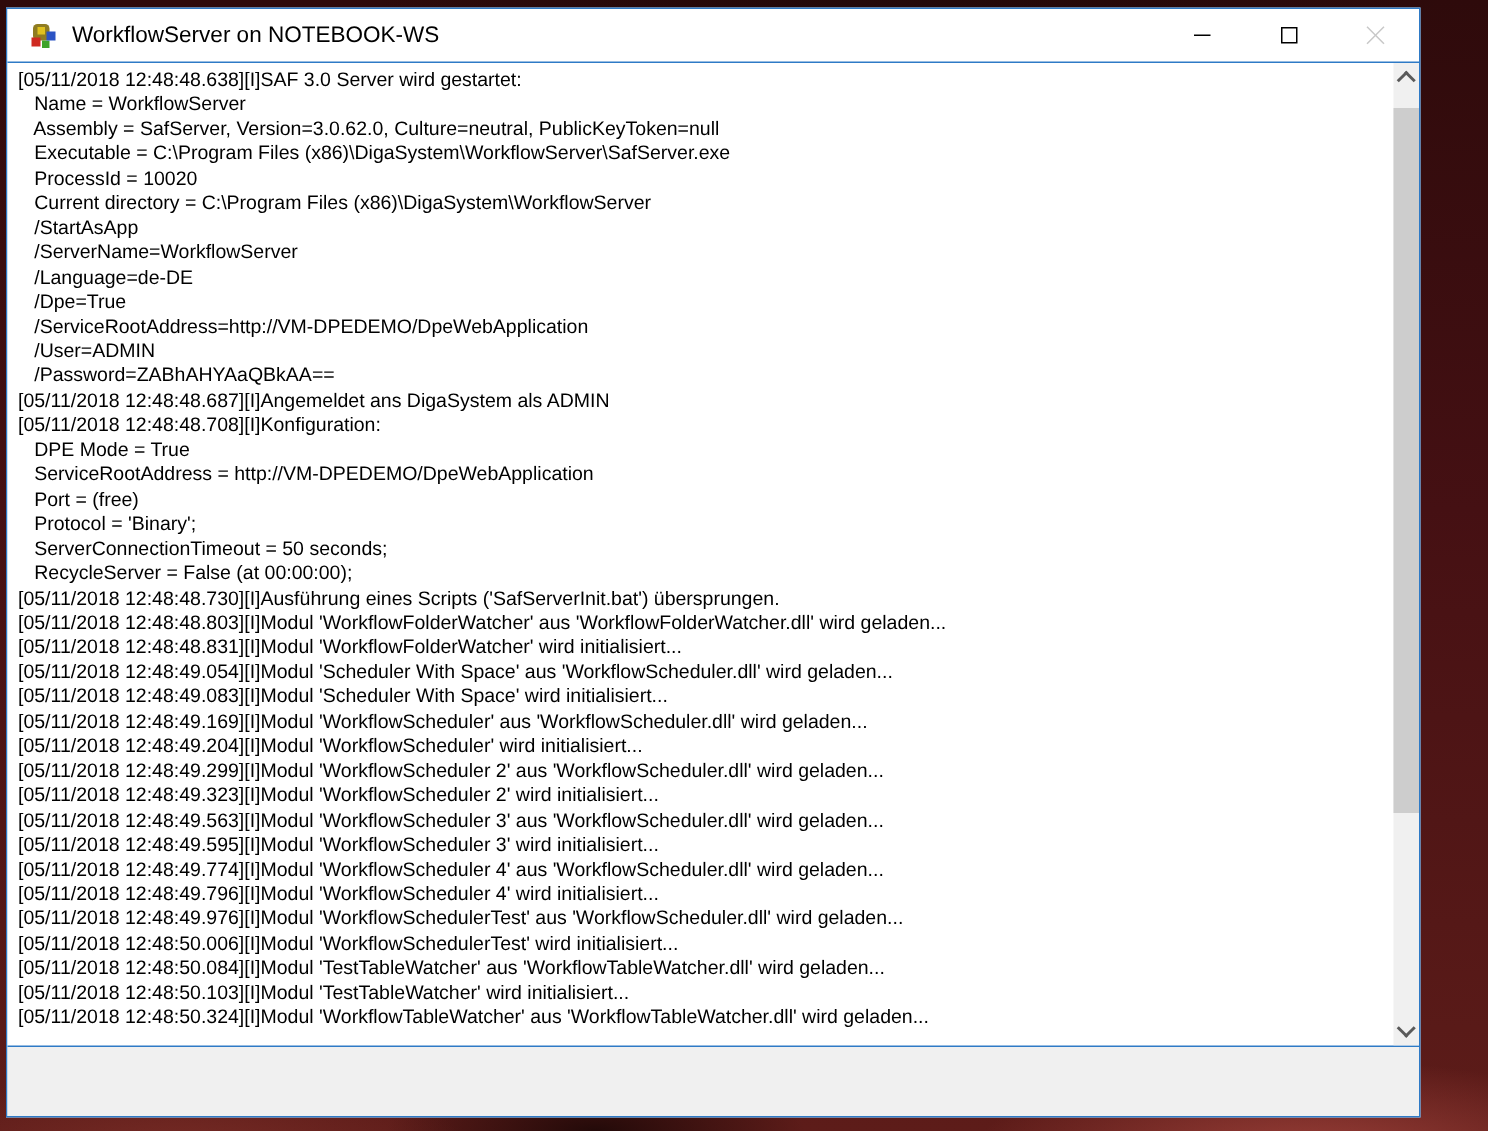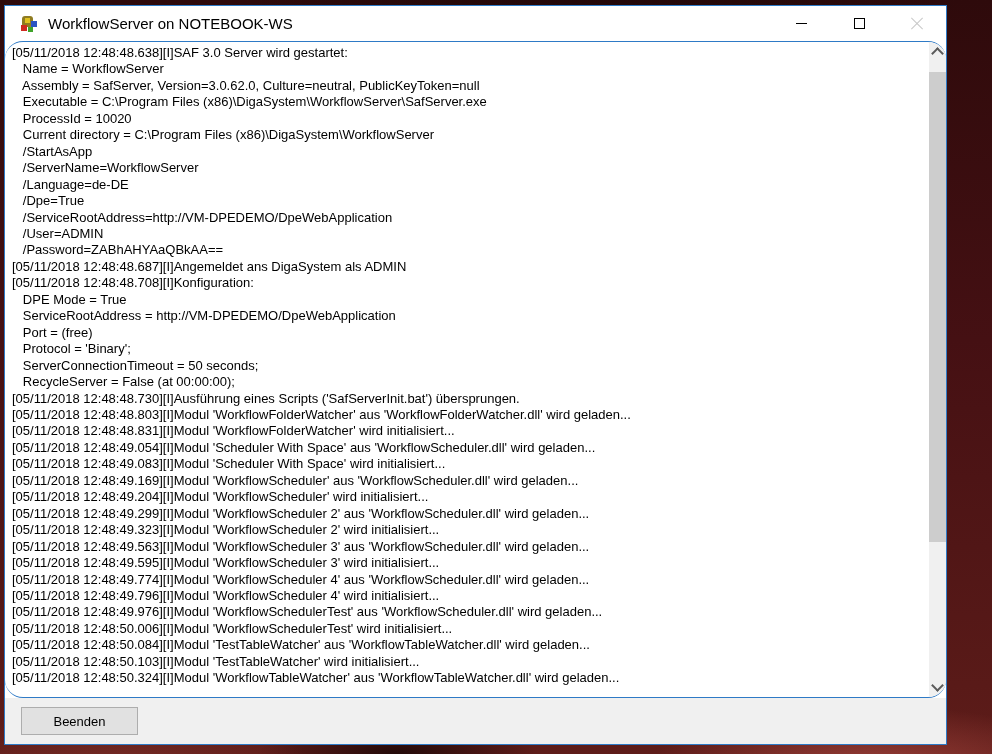--- a/index.html
+++ b/index.html
@@ -51,21 +51,20 @@
   .glyph-close .x1,.glyph-close .x2{position:absolute;left:-1px;top:6px;width:16px;height:1px;background:#c8c8c8;}
   .glyph-close .x1{transform:rotate(45deg);}
   .glyph-close .x2{transform:rotate(-45deg);}
 
   
   .log-area{
     position:relative;flex:1 1 auto;background:var(--log-bg);
     border-top:1px solid var(--accent-border);
     border-bottom:1px solid var(--accent-border);
     overflow:hidden;
-    border-radius:18px;
   }
   .log-lines{
     position:absolute;left:0;top:0;right:18px;bottom:0;
     padding:3px 0 0 7px;
     font-size:13px;line-height:16.45px;
     color:var(--log-text);white-space:pre;overflow:hidden;
   }
 
   
   .scrollbar{position:absolute;right:0;top:0;bottom:0;width:17px;background:var(--scrollbar-track);}
@@ -125,16 +124,15 @@
         <span class="chev chev-up"></span>
       </div>
       <div class="sb-thumb"></div>
       <div class="sb-btn sb-btn-down">
         <span class="chev chev-down"></span>
       </div>
     </div>
   </div>
 
   <div class="bottom-panel">
-    <button class="btn btn-quit">Beenden</button>
   </div>
 
 </div>
 
 </body></html>

